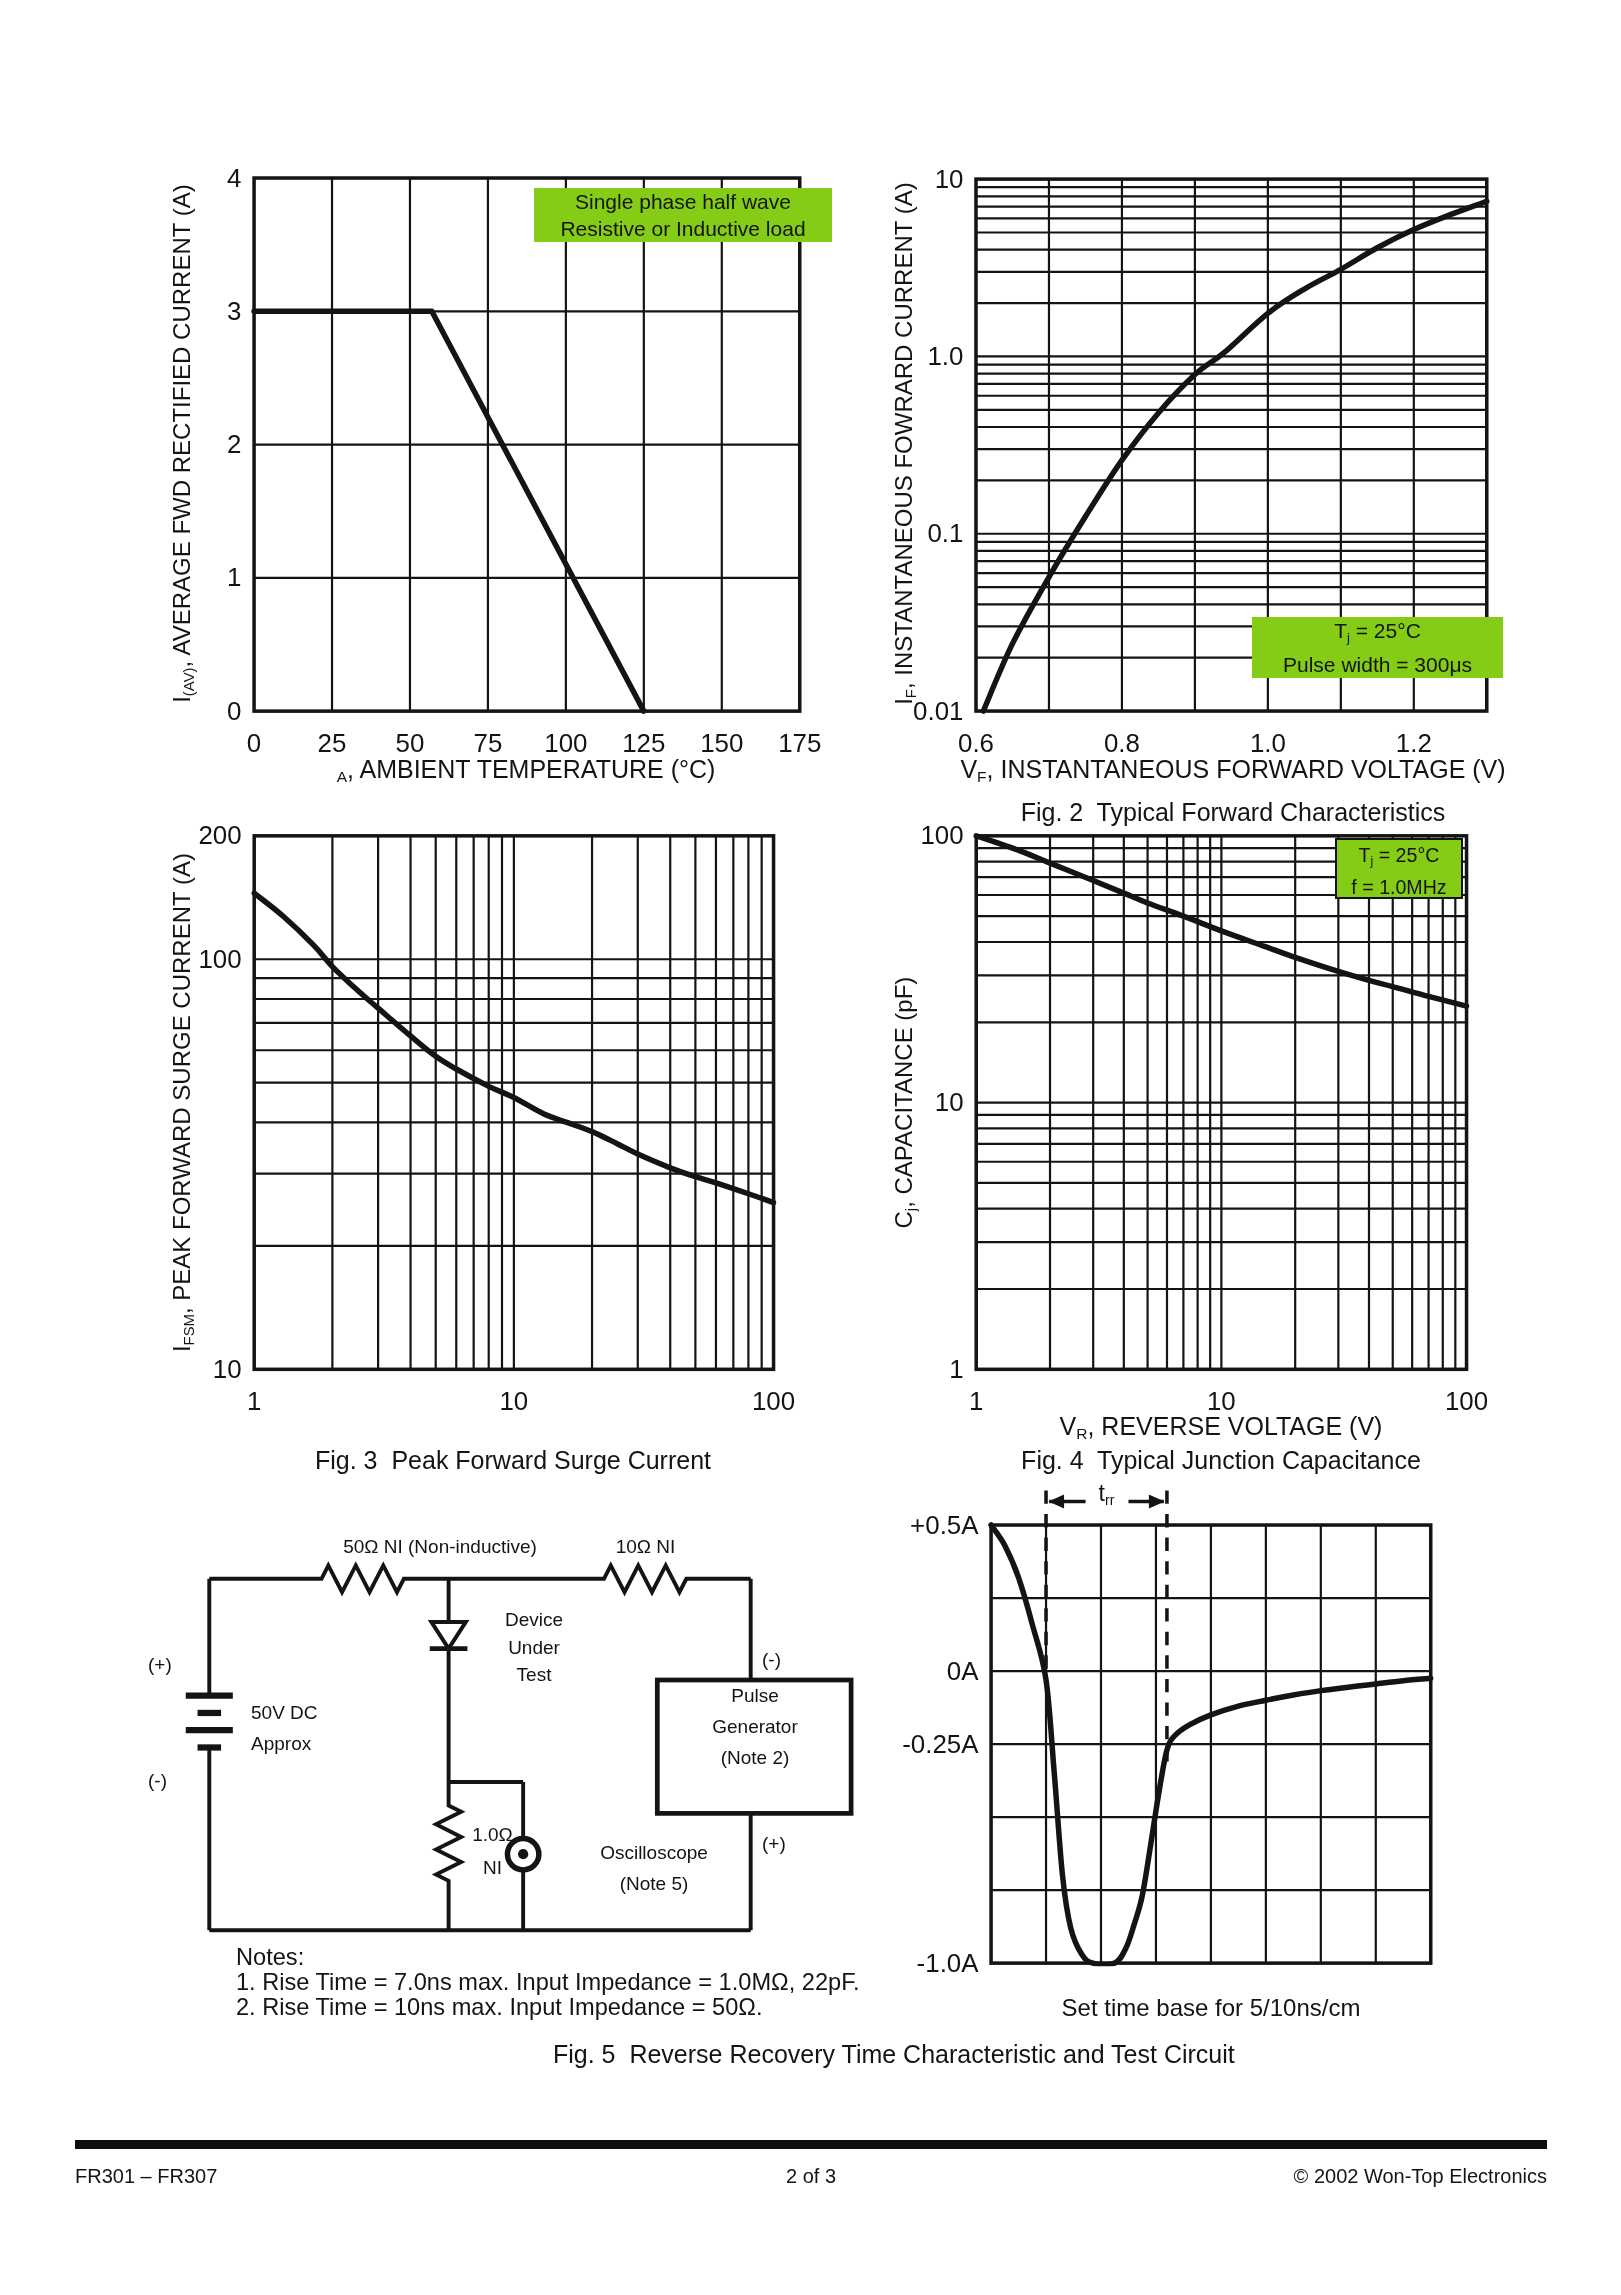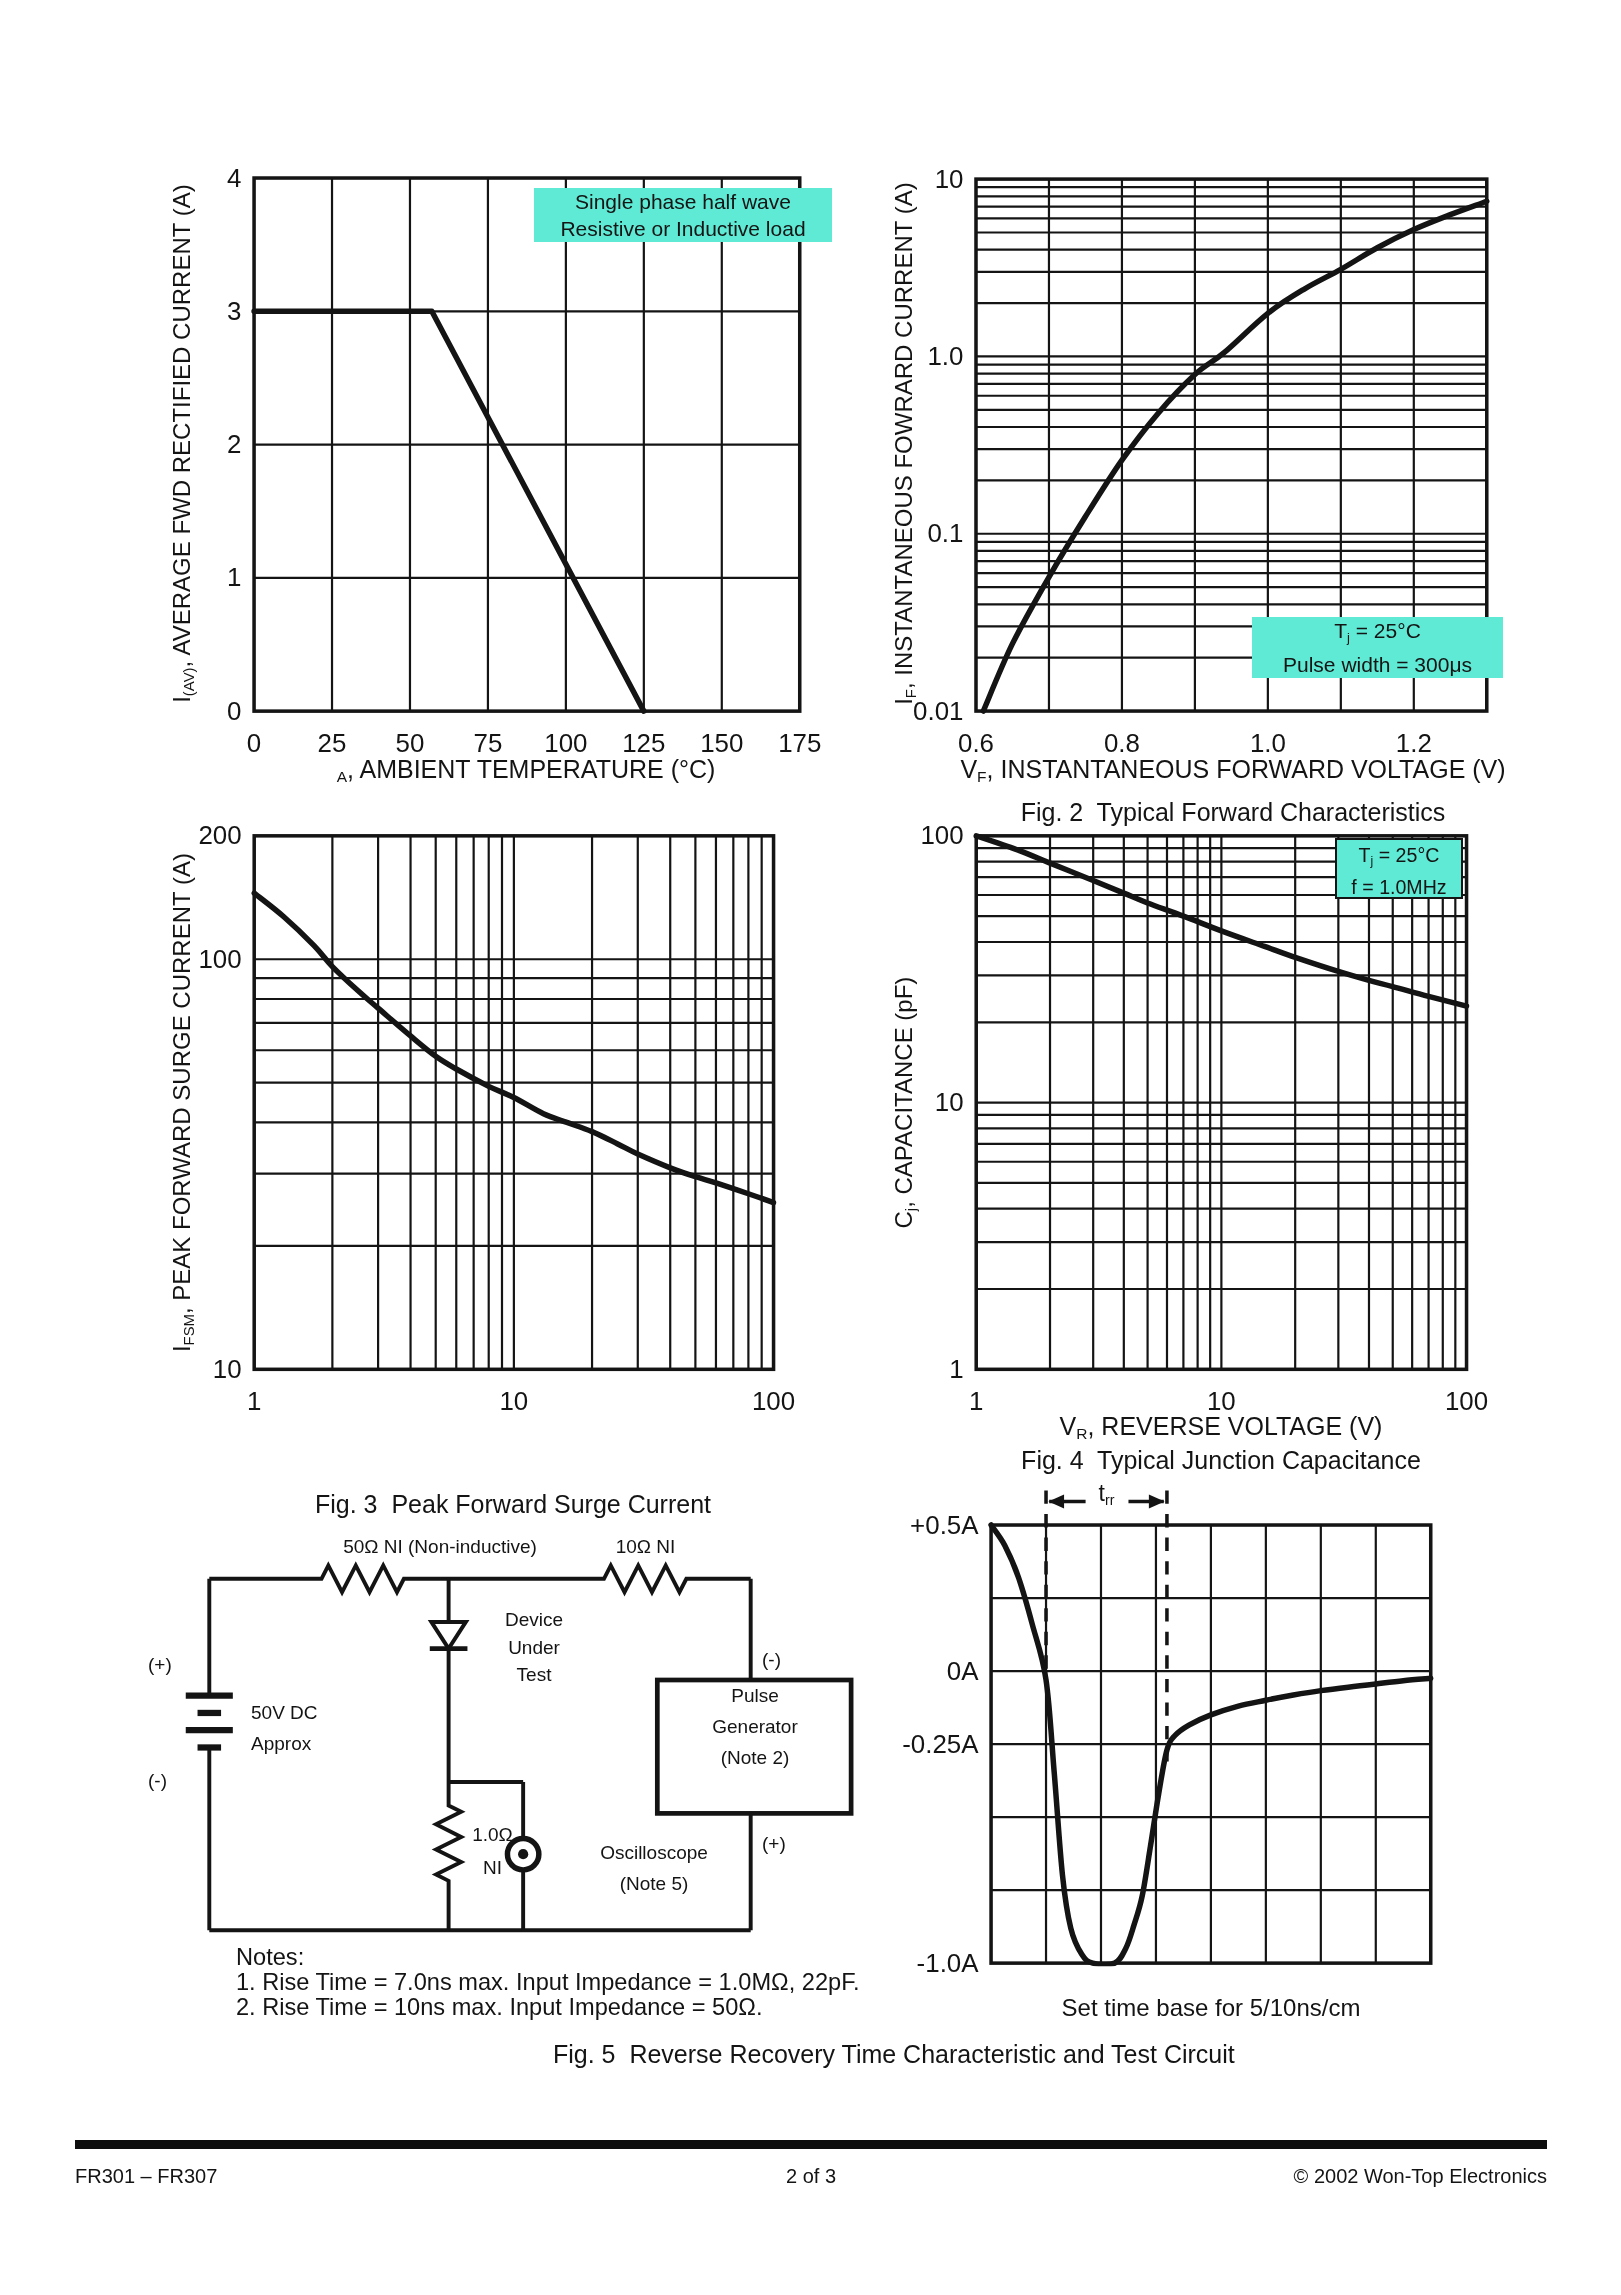--- a/index.html
+++ b/index.html
@@ -2,21 +2,21 @@
 <html style="font-size:12.6px"><head>
 <meta charset="utf-8">
 <style>
   html,body{margin:0;padding:0;background:#ffffff;}
   #page{position:relative;width:1622px;height:2295px;background:#fff;
         font-family:"Liberation Sans","DejaVu Sans",sans-serif;color:#141414;overflow:hidden;}
   svg.plot{position:absolute;}
   .ylab{position:absolute;transform:rotate(-90deg);text-align:center;font-size:24px;white-space:nowrap;}
   .xlab{position:absolute;text-align:center;font-size:25px;white-space:nowrap;}
   .cap{position:absolute;text-align:center;font-size:25px;white-space:pre;}
-  .ann{position:absolute;background:#5eead4;text-align:center;font-size:21px;line-height:27px;white-space:nowrap;}
+  .ann{position:absolute;background:#84cc16;text-align:center;font-size:21px;line-height:27px;white-space:nowrap;}
   .ann.boxed{border:2.4px solid #141414;}
   .sub{font-size:0.62em;vertical-align:-0.28em;}
   .clab{position:absolute;font-size:19px;line-height:29px;white-space:nowrap;}
   .cntr{text-align:center;}
   .notes{position:absolute;font-size:23.6px;line-height:25px;white-space:nowrap;}
   .footer-rule{position:absolute;background:#0d0d0d;}
   .ft{position:absolute;font-size:20px;white-space:nowrap;}
 </style>
 </head>
 <body>
@@ -153,21 +153,21 @@
         <rect x="126" y="71" width="670" height="688"></rect>
       </clipPath>
       <text x="130" y="807" text-anchor="middle" font-size="33" fill="#141414" font-family="&quot;Liberation Sans&quot;,&quot;DejaVu Sans&quot;,sans-serif">1</text>
       <text x="461" y="807" text-anchor="middle" font-size="33" fill="#141414" font-family="&quot;Liberation Sans&quot;,&quot;DejaVu Sans&quot;,sans-serif">10</text>
       <text x="792" y="807" text-anchor="middle" font-size="33" fill="#141414" font-family="&quot;Liberation Sans&quot;,&quot;DejaVu Sans&quot;,sans-serif">100</text>
       <text x="114" y="86" text-anchor="end" font-size="33" fill="#141414" font-family="&quot;Liberation Sans&quot;,&quot;DejaVu Sans&quot;,sans-serif">200</text>
       <text x="114" y="243.3371849486363" text-anchor="end" font-size="33" fill="#141414" font-family="&quot;Liberation Sans&quot;,&quot;DejaVu Sans&quot;,sans-serif">100</text>
       <text x="114" y="766" text-anchor="end" font-size="33" fill="#141414" font-family="&quot;Liberation Sans&quot;,&quot;DejaVu Sans&quot;,sans-serif">10</text>
       <path d="M130,147.99613064128954 C136.3,153.0 155.0,166.9 167.7,178.1 C180.4,189.2 196.0,204.3 206.3,214.9 C216.6,225.5 220.4,232.1 229.6,241.6 C238.9,251.1 252.0,263.1 261.7,271.9 C271.4,280.8 276.7,284.9 287.9,294.6 C299.2,304.3 317.0,319.9 329.3,330.1 C341.5,340.3 351.6,349.0 361.4,356.0 C371.1,363.0 376.3,365.8 387.6,372.2 C398.8,378.6 416.7,388.2 428.9,394.3 C441.2,400.3 449.4,402.8 461.0,408.6 C472.6,414.4 487.5,424.0 498.7,429.3 C510.0,434.5 518.2,436.5 528.6,440.3 C538.9,444.1 549.9,447.5 560.6,452.0 C571.3,456.5 583.0,462.6 592.7,467.4 C602.4,472.2 607.7,475.5 618.9,480.6 C630.2,485.7 648.0,493.4 660.3,498.2 C672.5,503.0 682.6,506.3 692.4,509.4 C702.1,512.6 707.3,513.6 718.6,517.3 C729.8,520.9 747.7,527.0 759.9,531.2 C772.2,535.4 786.7,540.6 792.0,542.5" fill="none" stroke="#141414" stroke-width="7" stroke-linecap="round" stroke-linejoin="round" clip-path="url(#clip-fig3)"></path>
     </svg>
-  <div class="cap" style="left:199px;top:1446px;width:628px;margin-top:44px;">Fig. 3  Peak Forward Surge Current</div>
+  <div class="cap" style="left:199px;top:1446px;width:628px;">Fig. 3  Peak Forward Surge Current</div>
 
   <div class="ylab" style="left:551px;top:1088px;width:707px;"><span>C</span><span class="sub">j</span><span>, CAPACITANCE (pF)</span></div>
   <svg id="svg-fig4" class="plot" width="632" height="659" style="left: 874px; top: 777px;" viewBox="0 0 805 840">
       <g stroke="#141414" stroke-width="2.8">
         <line x1="224.07187364499413" y1="75" x2="224.07187364499413" y2="755"></line>
         <line x1="279.1003920998945" y1="75" x2="279.1003920998945" y2="755"></line>
         <line x1="318.14374728998826" y1="75" x2="318.14374728998826" y2="755"></line>
         <line x1="348.42812635500593" y1="75" x2="348.42812635500593" y2="755"></line>
         <line x1="373.17226574488865" y1="75" x2="373.17226574488865" y2="755"></line>
         <line x1="394.0931375044552" y1="75" x2="394.0931375044552" y2="755"></line>

